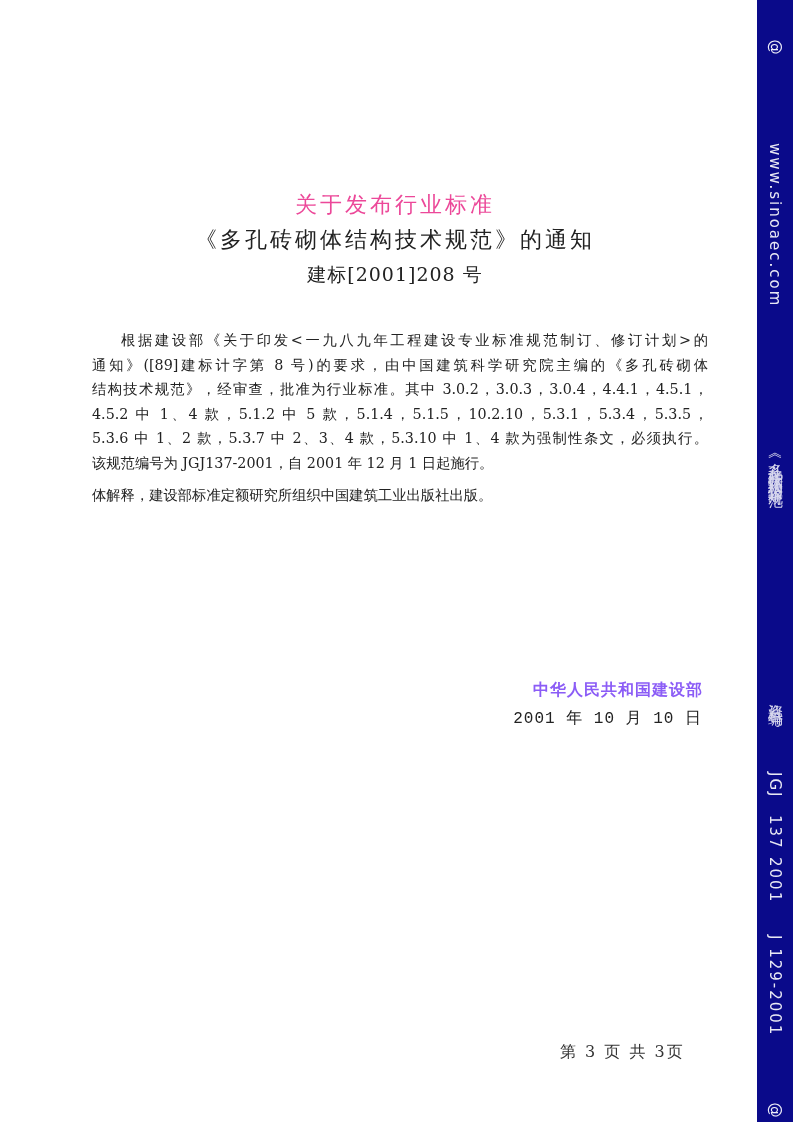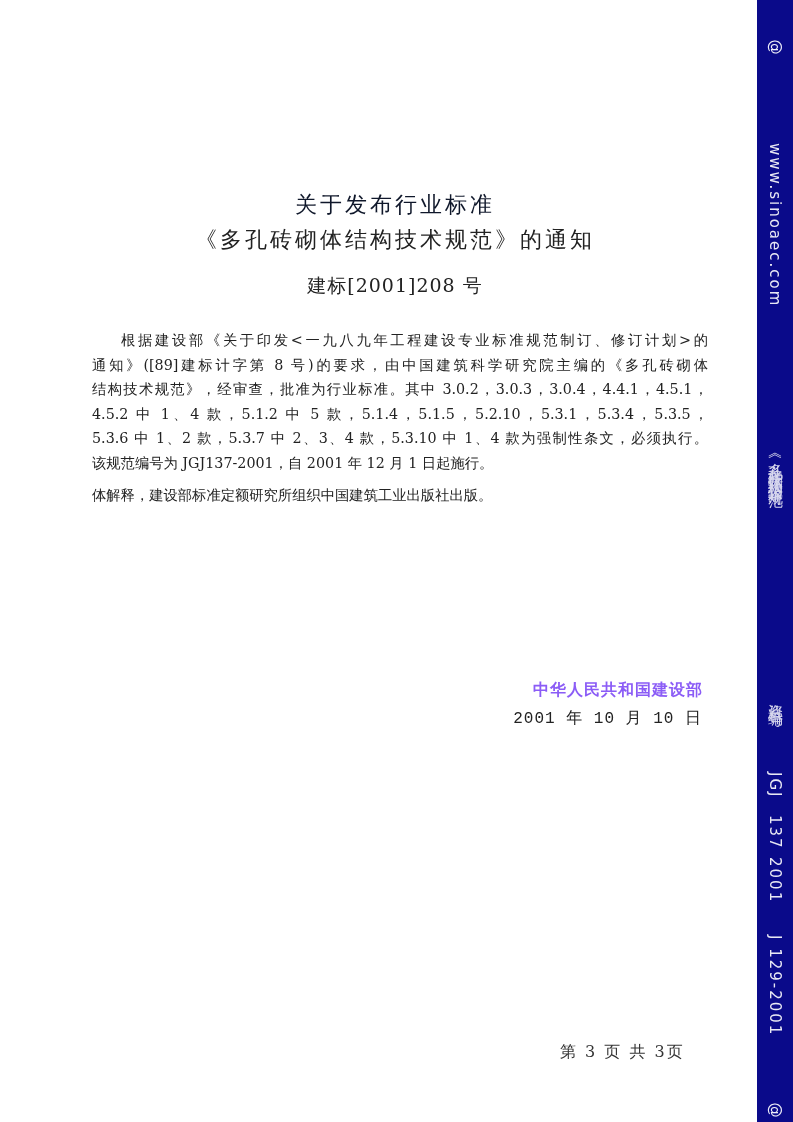--- a/index.html
+++ b/index.html
@@ -23,42 +23,41 @@
       height: 1122px;
     }
     .title-line1 {
       position: absolute;
       top: 190px;
       left: 0;
       width: 790px;
       text-align: center;
       font-size: 22px;
       letter-spacing: 3px;
-      color: #0f172a;
+      color: #ec4899;
     }
     .title-line2 {
       position: absolute;
       top: 225px;
       left: 0;
       width: 790px;
       text-align: center;
       font-size: 22px;
       letter-spacing: 3px;
       color: #222;
     }
     .title-line3 {
       position: absolute;
       top: 262px;
       left: 0;
       width: 790px;
       text-align: center;
       font-size: 19px;
       letter-spacing: 1px;
       color: #222;
-      margin-top: 11px;
     }
     .body-text {
       position: absolute;
       left: 84px;
       top: 320px;
       width: 632px;
       font-size: 14.3px;
       line-height: 24.5px;
       color: #222;
       text-align: justify;
@@ -158,21 +157,21 @@
 <div class="page">
   <div class="title-line1">关于发布行业标准</div>
   <div class="title-line2">《多孔砖砌体结构技术规范》的通知</div>
   <div class="title-line3">建标[2001]208 号</div>
 
   <div class="body-text">
     <p>
       <span class="line indent">根据建设部《关于印发&lt;一九八九年工程建设专业标准规范制订、修订计划&gt;的</span>
       <span class="line">通知》([89]建标计字第 8 号)的要求，由中国建筑科学研究院主编的《多孔砖砌体</span>
       <span class="line">结构技术规范》，经审查，批准为行业标准。其中 3.0.2，3.0.3，3.0.4，4.4.1，4.5.1，</span>
-      <span class="line">4.5.2 中 1、4 款，5.1.2 中 5 款，5.1.4，5.1.5，5.2.10，5.3.1，5.3.4，5.3.5，</span>
+      <span class="line">4.5.2 中 1、4 款，5.1.2 中 5 款，5.1.4，5.1.5，10.2.10，5.3.1，5.3.4，5.3.5，</span>
       <span class="line">5.3.6 中 1、2 款，5.3.7 中 2、3、4 款，5.3.10 中 1、4 款为强制性条文，必须执行。</span>
       <span class="line last">该规范编号为 JGJ137-2001，自 2001 年 12 月 1 日起施行。</span>
     </p>
     <p>
       <span class="line last">体解释，建设部标准定额研究所组织中国建筑工业出版社出版。</span>
     </p>
   </div>
 
   <div class="signature">中华人民共和国建设部</div>
   <div class="sig-date">2001 年 10 月 10 日</div>

